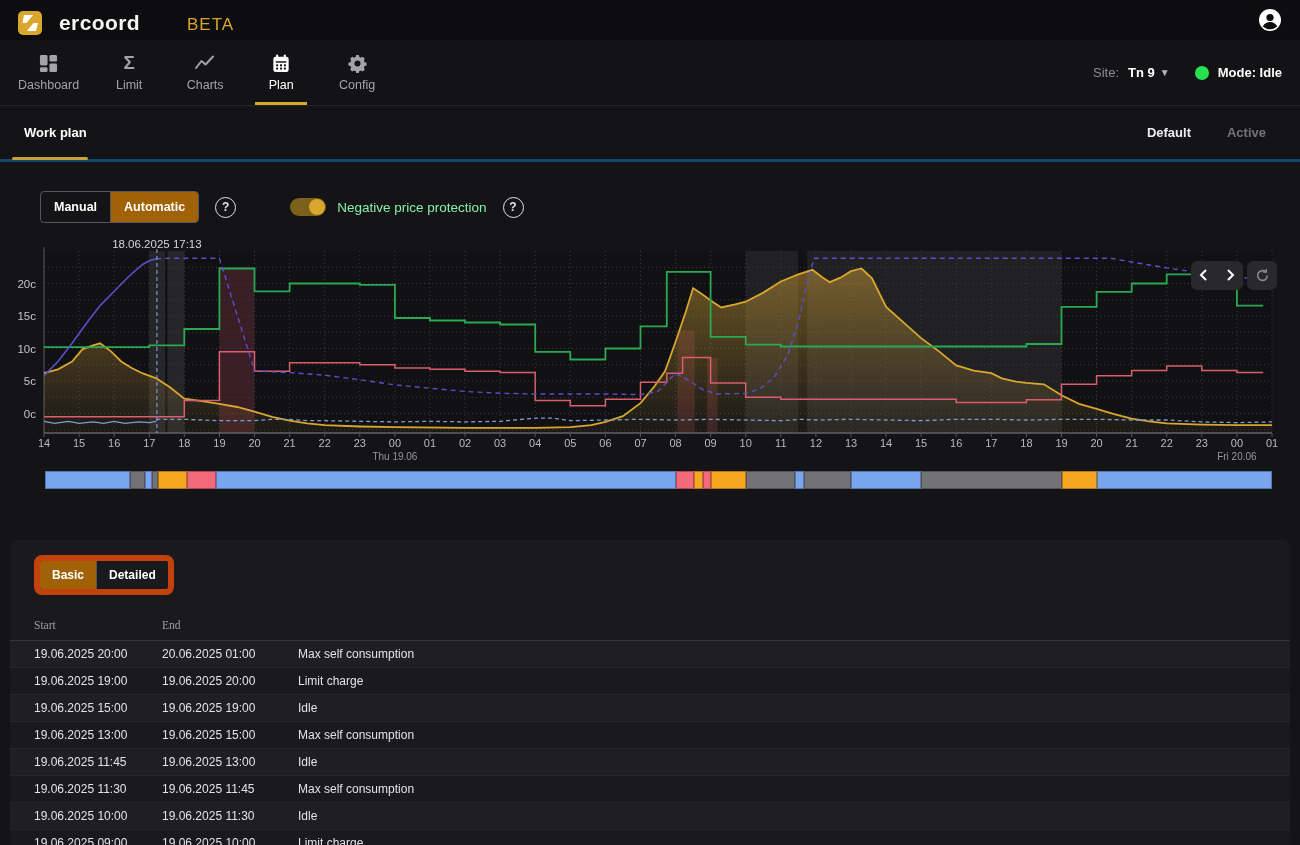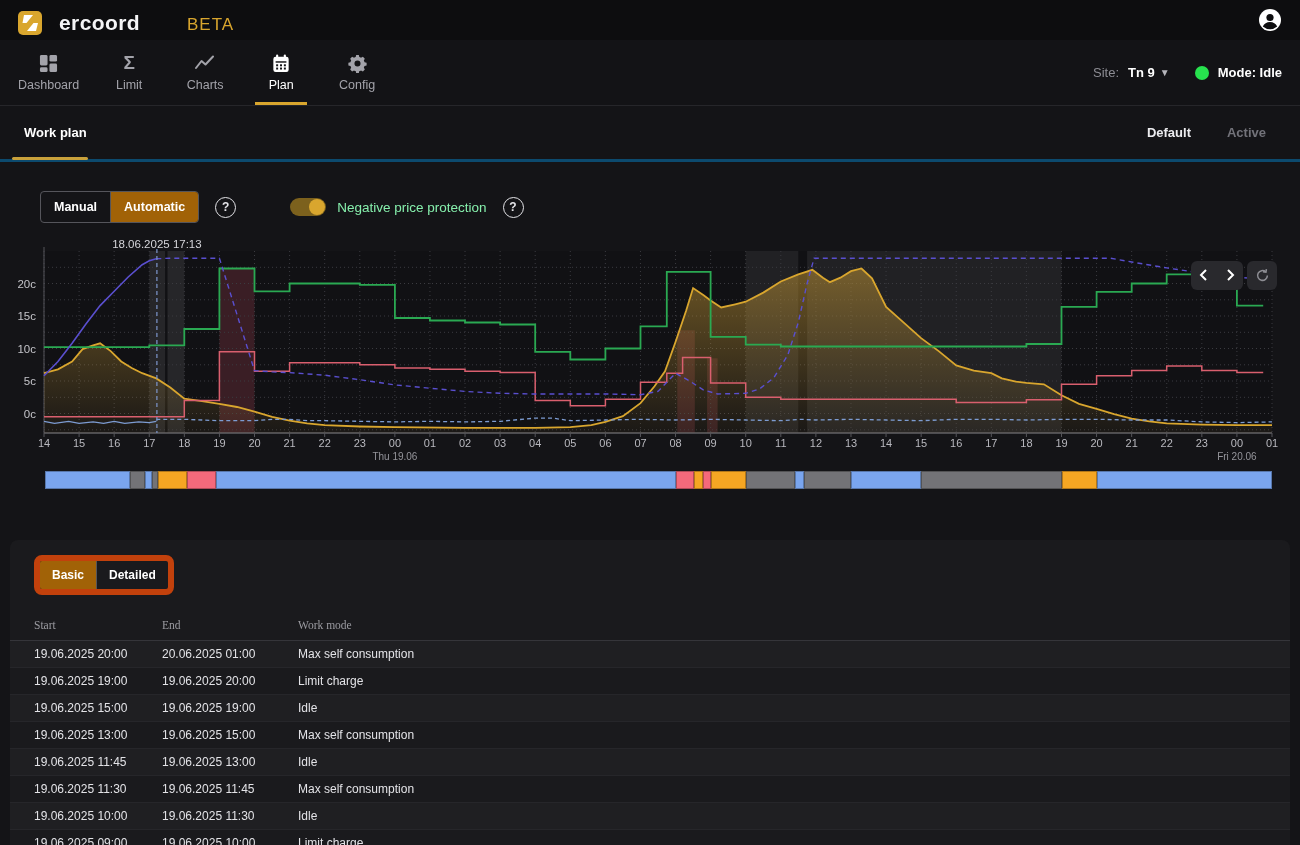--- a/index.html
+++ b/index.html
@@ -373,21 +373,20 @@
 </div>
 
 <section class="panel">
   <div class="seg2">
     <span class="seg-btn selected">Basic</span>
     <span class="seg-btn">Detailed</span>
   </div>
   <div class="thead">
     <span>Start</span>
     <span>End</span>
-    <span>Work mode</span>
   </div>
   <div id="tbody">
       <div class="trow">
         <span>19.06.2025 20:00</span>
         <span>20.06.2025 01:00</span>
         <span>Max self consumption</span>
       </div>
       <div class="trow">
         <span>19.06.2025 19:00</span>
         <span>19.06.2025 20:00</span>

